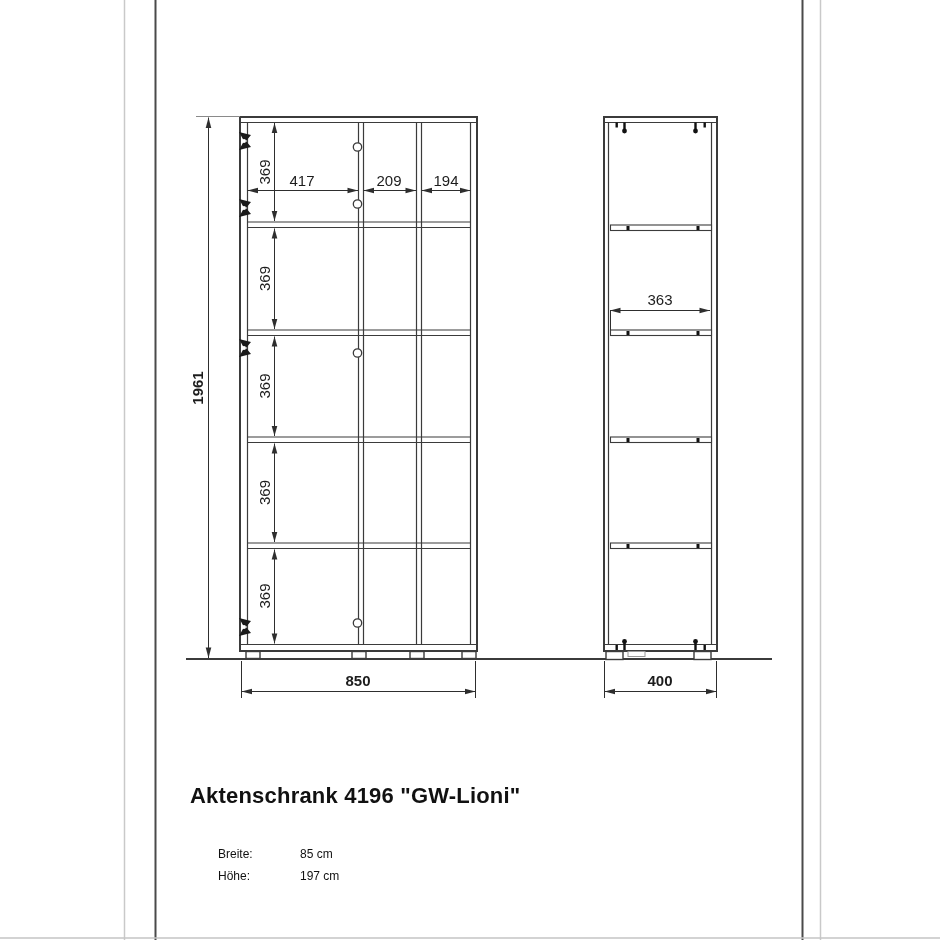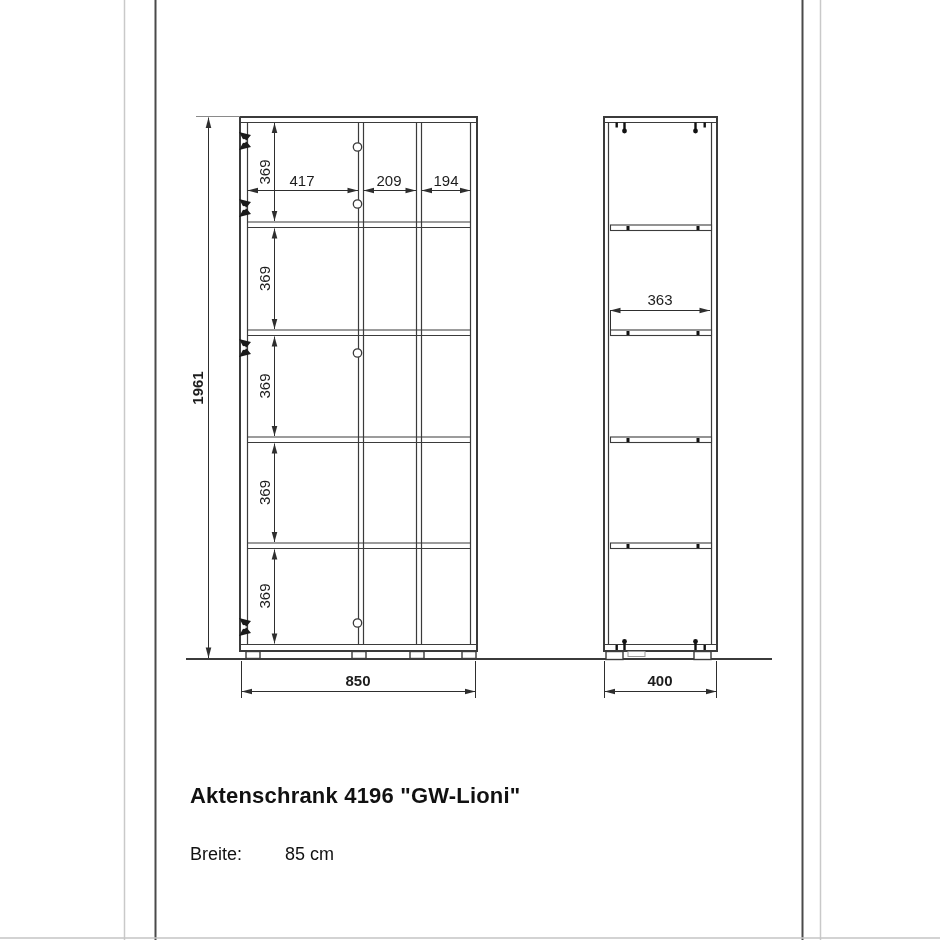--- a/index.html
+++ b/index.html
@@ -3,23 +3,23 @@
 <meta charset="utf-8">
 <style>
   html,body{margin:0;padding:0;background:#ffffff;}
   body{width:940px;height:940px;position:relative;overflow:hidden;
        font-family:"Liberation Sans","DejaVu Sans",sans-serif;}
   #stage{position:absolute;left:0;top:0;width:940px;height:940px;}
   svg{position:absolute;left:0;top:0;}
   svg text{font-family:"Liberation Sans","DejaVu Sans",sans-serif;font-size:15px;fill:#1c1c1c;}
   .info{position:absolute;left:190px;top:783px;color:#111;}
   .info h1{font-size:22px;font-weight:bold;margin:0 0 34px 0;letter-spacing:0.2px;}
-  .spec-row{font-size:18px;line-height:22px;display:flex;}
+  .spec-row{font-size:12px;line-height:22px;display:flex;margin-left:28px;}
   .spec-label{display:inline-block;width:82px;}
-  .spec-value{display:inline-block;width:62px;text-align:right;white-space:pre;}
+  .spec-value{display:inline-block;width:62px;white-space:pre;}
 </style>
 </head>
 <body>
 
 <div id="stage">
 
 <svg width="940" height="940" viewBox="0 0 940 940">
 
   <g>
     <line x1="124.5" y1="0" x2="124.5" y2="940" stroke="#c9c9c9" stroke-width="1.5"></line>
@@ -219,15 +219,19 @@
   </g>
 
 </svg>
 
   <div class="info">
     <h1>Aktenschrank 4196 "GW-Lioni"</h1>
     <div class="spec-row">
       <span class="spec-label">Breite:</span>
       <span class="spec-value">85 cm</span>
     </div>
+    <div class="spec-row">
+      <span class="spec-label">Höhe:</span>
+      <span class="spec-value">197 cm</span>
+    </div>
   </div>
 
 </div>
 
 </body></html>

